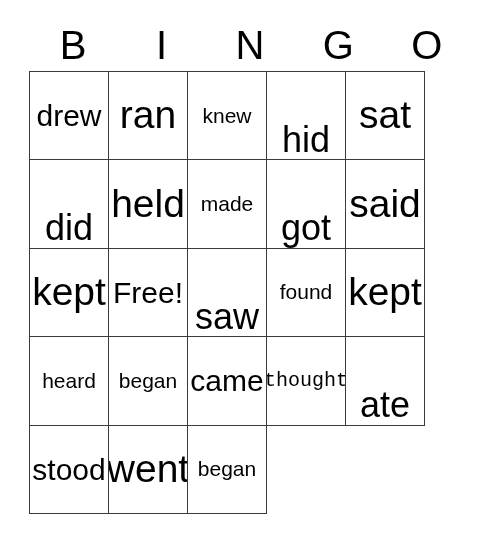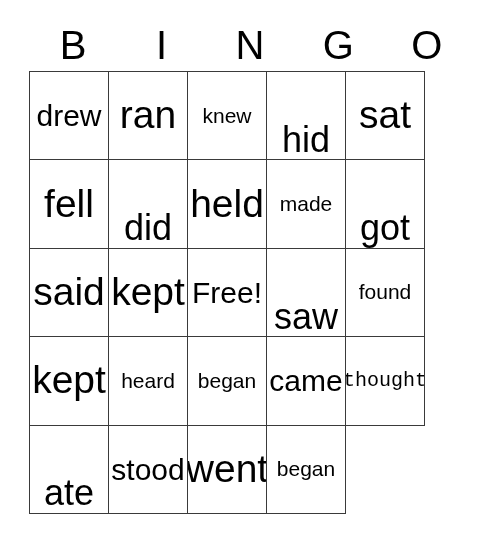--- a/index.html
+++ b/index.html
@@ -109,23 +109,20 @@
       <div class="cell">
         <span class="cell-text fs-sm">knew</span>
       </div>
       <div class="cell">
         <span class="cell-text fs-xl">hid</span>
       </div>
       <div class="cell">
         <span class="cell-text fs-lg">sat</span>
       </div>
       <div class="cell">
-        <span class="cell-text fs-lg">fell</span>
-      </div>
-      <div class="cell">
         <span class="cell-text fs-xl">did</span>
       </div>
       <div class="cell">
         <span class="cell-text fs-lg">held</span>
       </div>
       <div class="cell">
         <span class="cell-text fs-sm">made</span>
       </div>
       <div class="cell">
         <span class="cell-text fs-xl">got</span>

